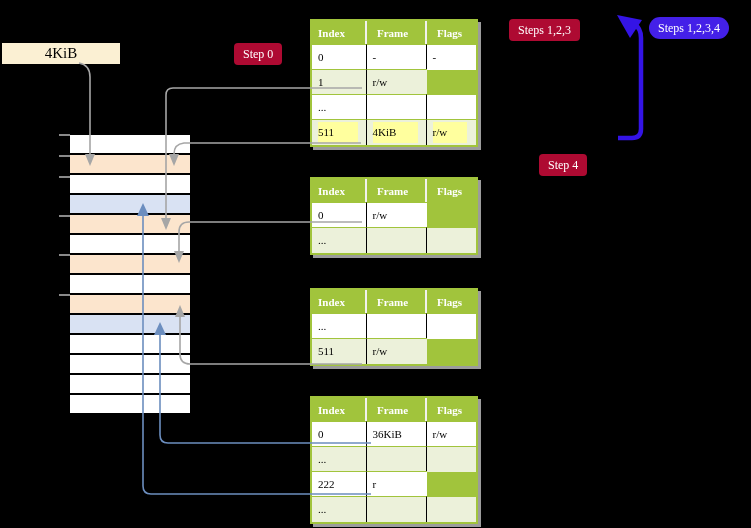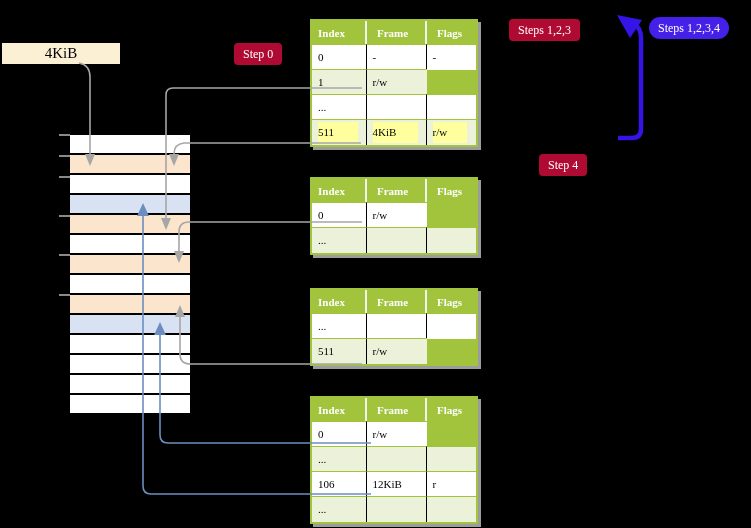--- a/index.html
+++ b/index.html
@@ -172,30 +172,30 @@
       </div>
     </div>
   <div id="table-slot-3" class="ptable">
       <div class="trow thead">
         <div class="cell">Index</div>
         <div class="cell">Frame</div>
         <div class="cell">Flags</div>
       </div>
       <div class="trow tbody-row">
         <div class="cell">0</div>
-        <div class="cell">r/w</div>
-      </div>
-      <div class="trow tbody-row shaded">
-        <div class="cell">...</div>
-        <div class="cell"></div>
-        <div class="cell"></div>
-      </div>
-      <div class="trow tbody-row">
-        <div class="cell">106</div>
-        <div class="cell">12KiB</div>
+        <div class="cell">36KiB</div>
+        <div class="cell">r/w</div>
+      </div>
+      <div class="trow tbody-row shaded">
+        <div class="cell">...</div>
+        <div class="cell"></div>
+        <div class="cell"></div>
+      </div>
+      <div class="trow tbody-row">
+        <div class="cell">222</div>
         <div class="cell">r</div>
       </div>
       <div class="trow tbody-row shaded">
         <div class="cell">...</div>
         <div class="cell"></div>
         <div class="cell"></div>
       </div>
     </div>
 
   <svg id="overlay" width="751" height="528" viewBox="0 0 751 528">

